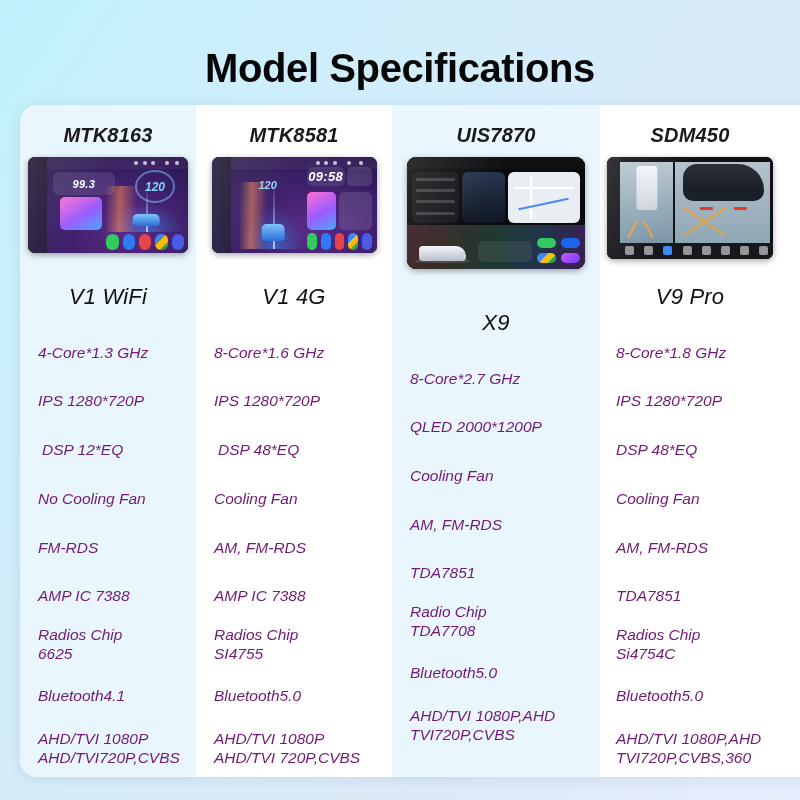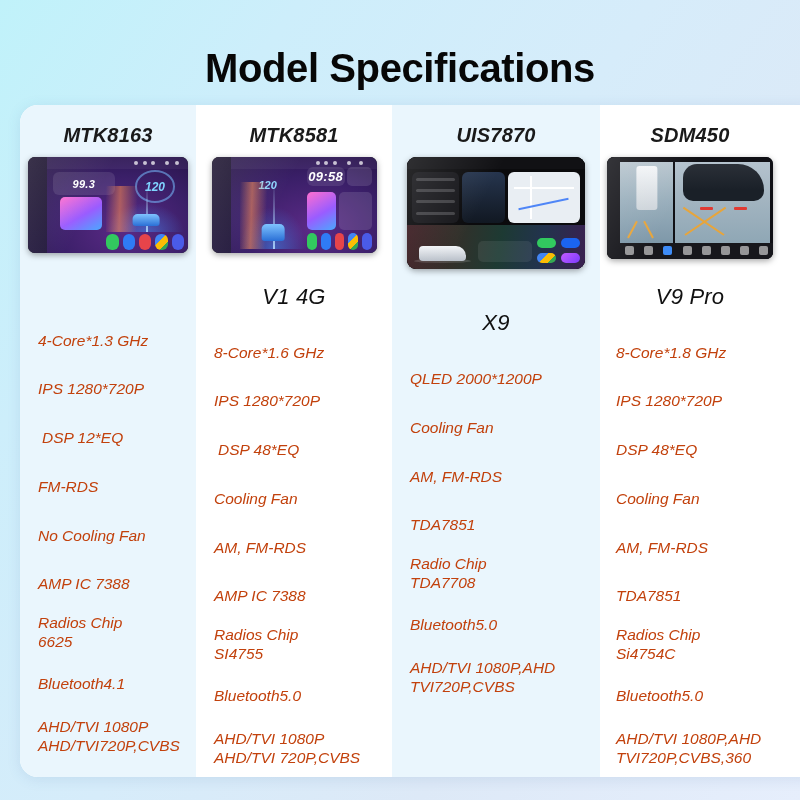--- a/index.html
+++ b/index.html
@@ -154,21 +154,21 @@
   .prod-name{
     position:relative;z-index:5;
     height:40px;line-height:40px;text-align:center;
     font-size:22px;font-weight:400;color:#111;letter-spacing:.2px;
     margin-top:-2px;
   }
 
   
   .specs{flex:1;padding:12px 0 0 0;}
   .spec{
-    font-size:15.5px;color:#c2410c;line-height:1.22;
+    font-size:15.5px;color:#701a75;line-height:1.22;
     padding:0 10px 0 18px;white-space:pre-line;
     display:flex;align-items:center;
   }
   .col.c1 .spec,.col.c2 .spec{}
   .col.c3 .spec{padding-left:16px;}
   .spec.r0{height:48px;}
   .spec.r1{height:49px;}
   .spec.r2{height:49px;padding-left:22px;}
   .spec.r3{height:49px;}
   .spec.r4{height:49px;}
@@ -226,26 +226,27 @@
                   <span class="appico a-blue"></span>
                 <span class="appico a-red"></span>
                   <span class="appico a-map"></span>
                 <span class="appico a-violet"></span>
               </div>
             </div>
           </div>
 
         </div>
       </div>
+      <div class="prod-name">V1 WiFi</div>
       <div class="specs">
         <div class="spec r0">4-Core*1.3 GHz</div>
         <div class="spec r1">IPS 1280*720P</div>
         <div class="spec r2">DSP 12*EQ</div>
+        <div class="spec r3">No Cooling Fan</div>
         <div class="spec r4">FM-RDS</div>
-        <div class="spec r3">No Cooling Fan</div>
         <div class="spec r5">AMP IC 7388</div>
         <div class="spec r6">Radios Chip
 6625</div>
         <div class="spec r7">Bluetooth4.1</div>
         <div class="spec r8">AHD/TVI 1080P
 AHD/TVI720P,CVBS</div>
       </div>
     </div>
 
     <div class="col c1">
@@ -333,20 +334,21 @@
                 <span class="x9app a-map"></span>
                 <span class="x9app" style="background:linear-gradient(135deg,#c35bff,#7b3bff);"></span>
               </span>
             </div>
           </div>
 
         </div>
       </div>
       <div class="prod-name">X9</div>
       <div class="specs">
+        <div class="spec r0">8-Core*2.7 GHz</div>
         <div class="spec r1">QLED 2000*1200P</div>
         <div class="spec r3">Cooling Fan</div>
         <div class="spec r4">AM, FM-RDS</div>
         <div class="spec r5">TDA7851</div>
         <div class="spec r6">Radio Chip
 TDA7708</div>
         <div class="spec r7">Bluetooth5.0</div>
         <div class="spec r8">AHD/TVI 1080P,AHD
 TVI720P,CVBS</div>
       </div>

